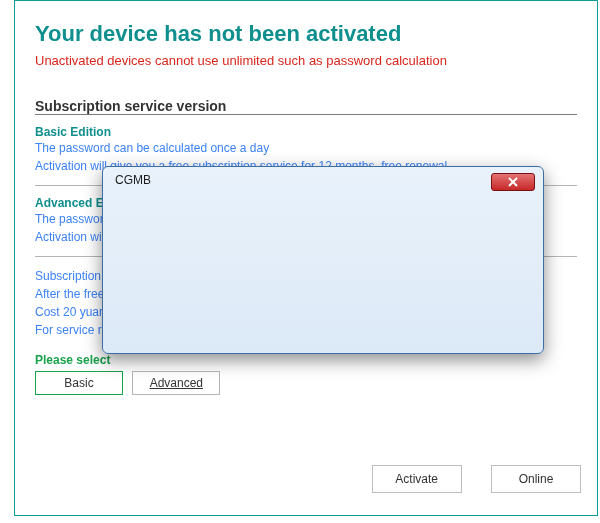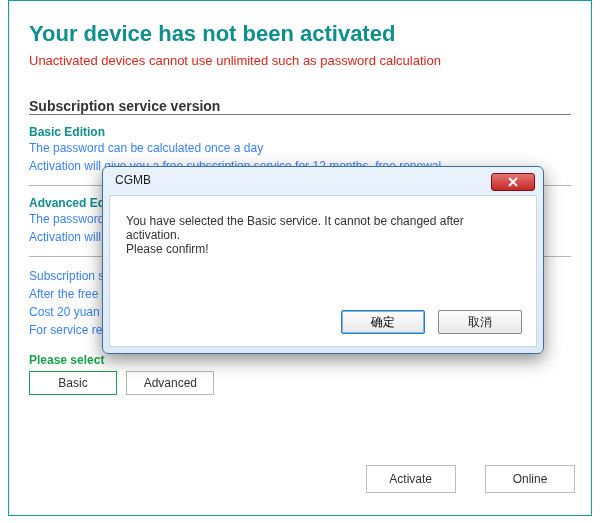--- a/index.html
+++ b/index.html
@@ -8,21 +8,21 @@
     width: 600px; height: 523px;
     font-family: "Segoe UI", Tahoma, Arial, sans-serif;
     font-size: 12px;
     background: #ffffff;
     position: relative;
     overflow: hidden;
     color: #444;
   }
   .window-frame {
     position: absolute;
-    left: 8px; top: 0;
+    left: 14px; top: 0;
     width: 584px; height: 516px;
     border: 1px solid #0f9d9a;
     background: #fff;
   }
   .header {
     padding: 20px 20px 0 20px;
   }
   .title {
     color: #0f8f8e;
     font-size: 22px;
@@ -72,21 +72,21 @@
     width: 88px; height: 24px;
     line-height: 22px;
     text-align: center;
     background: #fff;
     font-size: 12px;
     color: #333;
     cursor: pointer;
     margin-right: 6px;
   }
   .sel-btn.basic { border: 1px solid #19a24b; }
-  .sel-btn.adv   { border: 1px solid #b5b5b5; }
+  .sel-btn.adv   { border: 1px solid #b5b5b5; text-decoration: underline; }
 
   .footer {
     position: absolute;
     right: 16px; bottom: 22px;
   }
   .footer .btn {
     display: inline-block;
     width: 90px; height: 28px;
     line-height: 26px;
     text-align: center;
@@ -206,21 +206,13 @@
   <div class="dlg-titlebar">
     <span>CGMB</span>
     <span class="tspace"></span>
     <span class="close-btn">
       <svg viewBox="0 0 10 10">
           <line x1="1" y1="1" x2="9" y2="9"></line>
           <line x1="9" y1="1" x2="1" y2="9"></line>
         </svg>
     </span>
   </div>
-  <div class="dlg-body">
-    <div>You have selected the Basic service. It cannot be changed after activation.</div>
-    <div>Please confirm!</div>
-    <div class="dlg-buttons">
-      <span class="dbtn ok">确定</span>
-      <span class="dbtn">取消</span>
-    </div>
-  </div>
 </div>
 
 </body></html>

